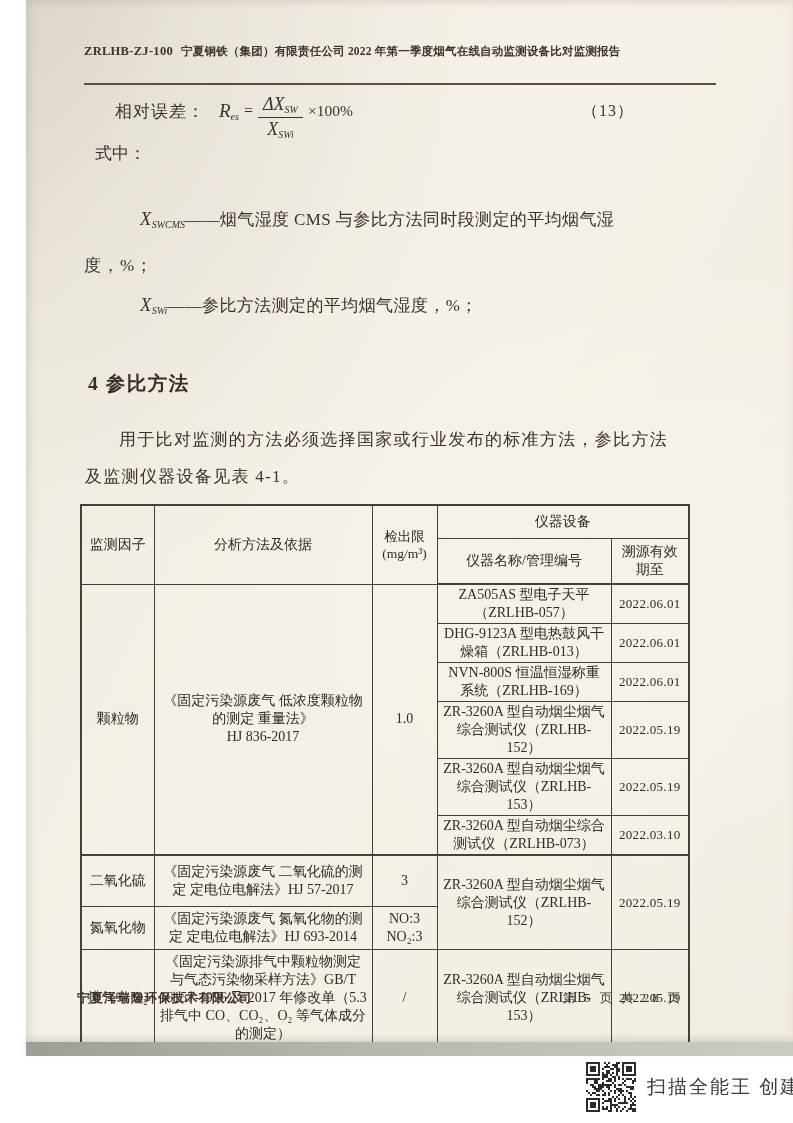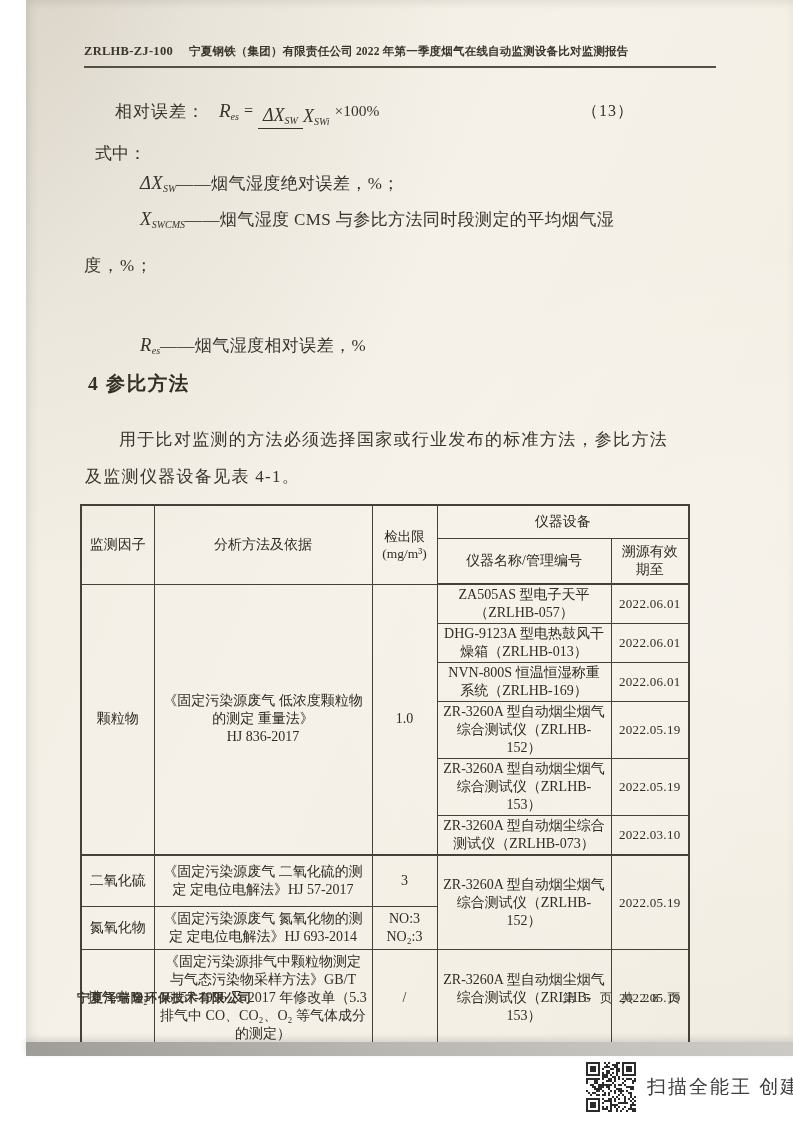--- a/index.html
+++ b/index.html
@@ -12,33 +12,33 @@
     box-shadow:inset 4px 0 10px rgba(70,65,55,0.10), inset 0 4px 8px rgba(70,65,55,0.05);}
   .paper::before{content:"";position:absolute;inset:0;pointer-events:none;
     background:radial-gradient(ellipse at 6% 2%, rgba(90,84,72,0.10), transparent 38%),
                radial-gradient(ellipse at 96% 60%, rgba(255,255,255,0.25), transparent 45%);}
   .bottom-band{position:absolute;left:0;top:1042px;width:767px;height:14px;
     background:linear-gradient(to right,#9e9d98,#b8b6b0 45%,#c6c4be 80%,#cccac4);
     box-shadow:0 -3px 6px rgba(80,78,70,0.18);}
   .pre{white-space:pre-line;}
 
   
-  .doc-header{position:absolute;top:44px;left:58px;width:632px;display:flex;align-items:flex-start;gap:16px;
-    border-bottom:2px solid #564f44;padding-bottom:7px;color:#3a342c;}
+  .doc-header{position:absolute;top:44px;left:58px;width:632px;display:flex;align-items:flex-start;gap:8px;
+    border-bottom:2px solid #564f44;padding-bottom:24px;color:#3a342c;}
   .doc-code{font-weight:bold;font-size:12.5px;letter-spacing:0.3px;white-space:nowrap;}
   .doc-title{font-weight:bold;font-size:11.5px;letter-spacing:0.2px;white-space:nowrap;}
 
   
   .formula-row{position:absolute;top:82px;left:58px;width:632px;height:58px;display:flex;align-items:center;color:#38332c;}
   .f-label{margin-left:31px;font-size:17px;letter-spacing:1px;}
   .sym i{font-style:italic;font-family:"Liberation Serif",serif;}
   .sub{font-size:10px;font-style:italic;vertical-align:-3px;letter-spacing:0;}
   .f-lhs{font-size:19px;margin-left:14px;}
   .f-eq{font-size:16px;margin:0 5px;}
-  .frac{display:inline-flex;flex-direction:row;align-items:flex-start;font-size:18px;line-height:1.15;margin-top:12px;}
+  .frac{display:inline-flex;flex-direction:column;align-items:center;font-size:18px;line-height:1.15;margin-top:12px;}
   .frac .num{border-bottom:1.6px solid #38332c;padding:0 5px 1px 5px;}
   .frac .den{padding-top:1px;}
   .f-mult{font-size:15.5px;margin-left:5px;}
   .f-num{margin-left:auto;margin-right:82px;font-size:16px;letter-spacing:1px;}
 
   .where{position:absolute;top:142px;left:69px;font-size:17px;color:#38332c;}
 
   .sym-line{position:absolute;left:114px;font-size:17px;color:#38332c;white-space:nowrap;letter-spacing:0.4px;}
   .sym-line .main{font-size:18.5px;}
   .sym-1{top:172px;}
@@ -100,29 +100,26 @@
       <span class="frac sym">
         <span class="num"><i>ΔX</i><span class="sub">SW</span></span>
         <span class="den"><i>X</i><span class="sub">SWi</span></span>
       </span>
       <span class="f-mult">×100%</span>
       <span class="f-num">（13）</span>
     </div>
 
     <div class="where">式中：</div>
 
-    <div class="sym-line sym-1">
-      <span class="sym main"><i>ΔX</i><span class="sub">SW</span></span><span>——烟气湿度绝对误差，%；</span>
-    </div>
     <div class="sym-line sym-2">
       <span class="sym main"><i>X</i><span class="sub">SWCMS</span></span><span>——烟气湿度 CMS 与参比方法同时段测定的平均烟气湿</span>
     </div>
     <div class="sym-wrap">度，%；</div>
-    <div class="sym-line sym-4">
-      <span class="sym main"><i>R</i><span class="sub">es</span></span><span>——烟气湿度相对误差，%</span>
+    <div class="sym-line sym-3">
+      <span class="sym main"><i>X</i><span class="sub">SWi</span></span><span>——参比方法测定的平均烟气湿度，%；</span>
     </div>
 
     <h2 class="heading">4 参比方法</h2>
     <p class="para pre">用于比对监测的方法必须选择国家或行业发布的标准方法，参比方法
 及监测仪器设备见表 4-1。</p>
 
 
     <table class="ref">
       <colgroup>
         <col style="width:73px">

